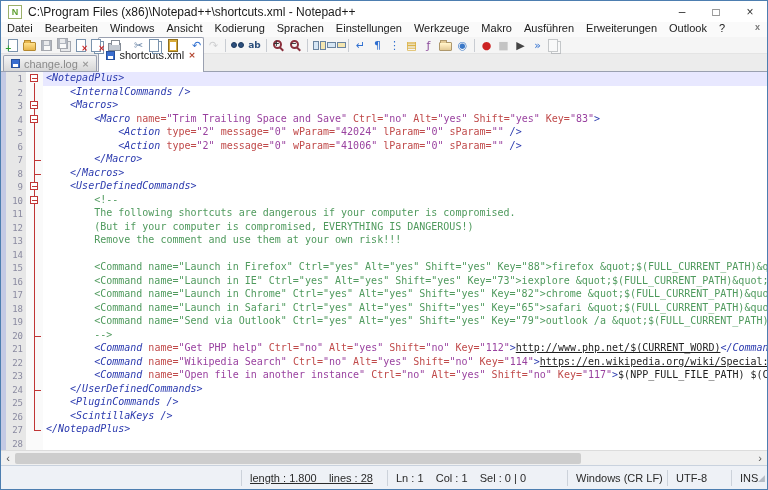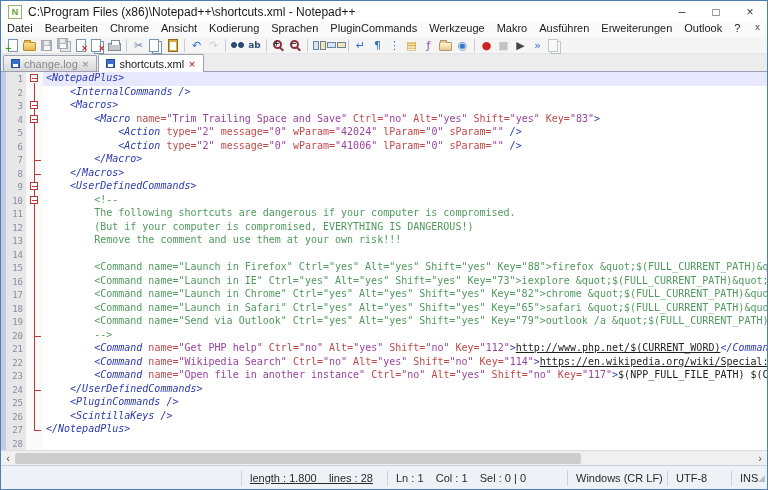--- a/index.html
+++ b/index.html
@@ -46,21 +46,21 @@
   .mag::after{content:"";position:absolute;width:5px;height:2px;background:#8a2f3c;transform:rotate(45deg);right:-4px;bottom:-3px;}
   .sgn{position:absolute;left:3px;top:1px;font:bold 8px "DejaVu Sans",sans-serif;color:#333;}
   .wp{display:flex;gap:1px;align-items:center;}
   .wp i{width:6px;height:9px;background:#d6e6f4;border:1px solid #6a84a0;}
   .wp i:last-child{background:#f4e6b0;}
   .wp.alt i{width:9px;height:6px;}
   
   .tabbar{height:18px;background:#ececec;border-bottom:1px solid #9aa0b0;display:flex;align-items:flex-end;padding-left:2px;gap:1px;flex:0 0 auto;}
   .tab{display:flex;align-items:center;gap:4px;padding:0 7px;height:16px;border:1px solid #9aa0b0;border-bottom:none;
        border-radius:2px 2px 0 0;background:linear-gradient(#f4f4f4,#d7d7d7);color:#8a8a8a;font-size:11px;white-space:nowrap;}
-  .tab.active{background:#fff;color:#1a1a1a;height:18px;margin-bottom:-1px;}
+  .tab.active{background:#fff;color:#1a1a1a;height:35px;margin-bottom:-1px;}
   .tflp{width:9px;height:9px;background:#3a6ed0;border:1px solid #28509a;display:block;position:relative;}
   .tflp::after{content:"";position:absolute;left:1px;bottom:0;width:5px;height:3px;background:#fff;}
   .tab .tx{font:bold 9px "DejaVu Sans",sans-serif;color:#9a9a9a;}
   .tab.active .tx{color:#b3452f;}
   
   .editor{flex:1 1 auto;background:#fff;overflow:hidden;}
   .cl{display:grid;grid-template-columns:5px 20px 17px 1fr;height:13.5px;line-height:13.5px;}
   .ms{background:#c4c9e4;}
   .ln{background:#e7e7e7;color:var(--line_number);font:9px "DejaVu Sans Mono",monospace;text-align:right;padding-right:3px;line-height:14px;}
   .fd{background:#fafafa;position:relative;}
@@ -102,25 +102,25 @@
     <span class="title">C:\Program Files (x86)\Notepad++\shortcuts.xml - Notepad++</span>
     <span class="winbtn">–</span>
     <span class="winbtn">□</span>
     <span class="winbtn">×</span>
   </div>
 
   <div class="menubar">
     <div class="menu-items" id="menu-items">
         <div class="menu-item">Datei</div>
         <div class="menu-item">Bearbeiten</div>
-        <div class="menu-item">Chrome</div>
+        <div class="menu-item">Windows</div>
         <div class="menu-item">Ansicht</div>
         <div class="menu-item">Kodierung</div>
         <div class="menu-item">Sprachen</div>
-        <div class="menu-item">PluginCommands</div>
+        <div class="menu-item">Einstellungen</div>
         <div class="menu-item">Werkzeuge</div>
         <div class="menu-item">Makro</div>
         <div class="menu-item">Ausführen</div>
         <div class="menu-item">Erweiterungen</div>
         <div class="menu-item">Outlook</div>
         <div class="menu-item">?</div>
       </div>
     <span class="doc-x">x</span>
   </div>
 

